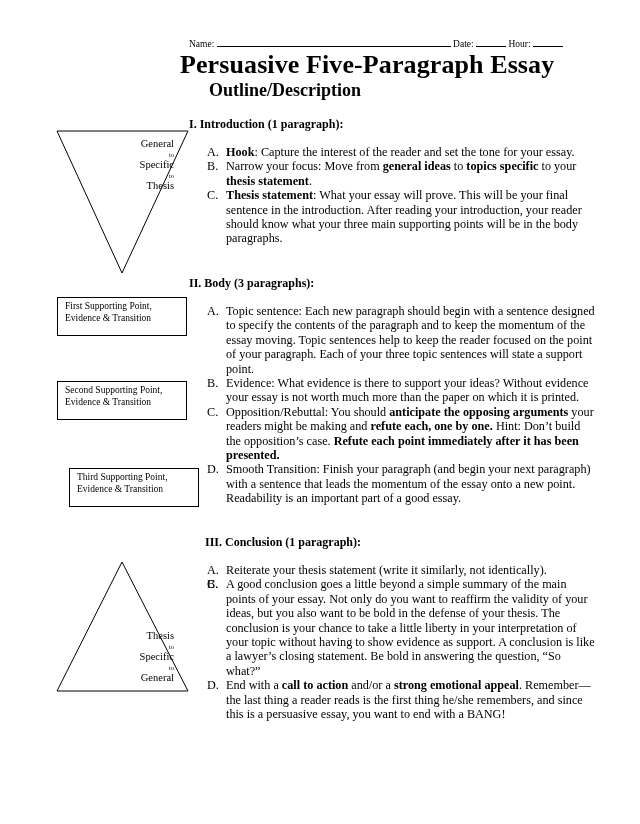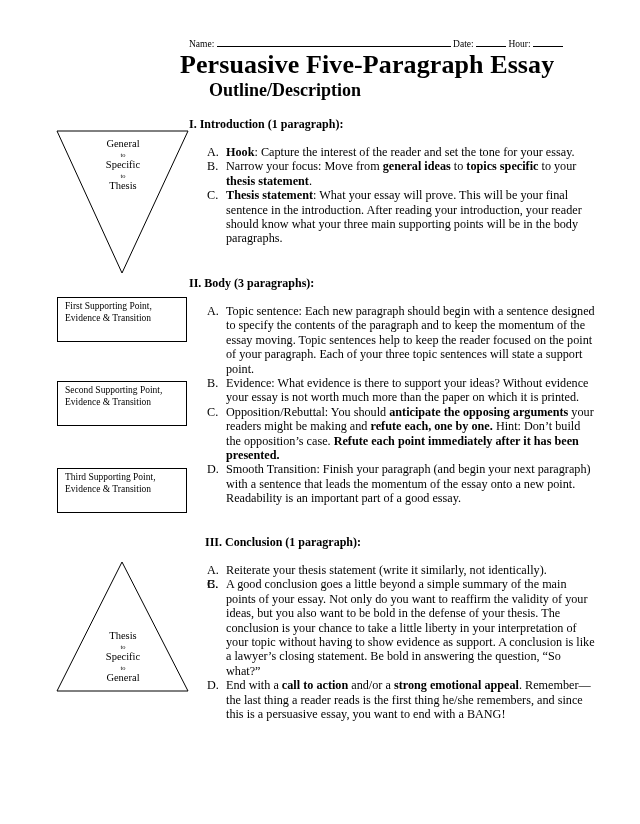--- a/index.html
+++ b/index.html
@@ -9,23 +9,23 @@
   .header-line { left:189px; top:37px; font-size:9.5px; white-space:nowrap; }
   .header-line .blank { display:inline-block; border-bottom:1px solid #000; height:9px; vertical-align:baseline; }
   .title { left:180px; top:50px; font-size:26px; font-weight:bold; white-space:nowrap; letter-spacing:0.1px; }
   .subtitle { left:189px; top:80px; font-size:18px; font-weight:bold; white-space:nowrap;margin-left:20px; }
   .section-head { left:189px; font-size:12px; font-weight:bold; white-space:nowrap;text-align:center; }
   .list { left:207px; width:390px; font-size:12.2px; line-height:14.4px; margin:0; padding:0; list-style:none; }
   .list li { position:relative; padding-left:19px; }
   .list li .letter { position:absolute; left:0; top:0; }
   b { font-weight:bold;font-family:Liberation Serif, serif; }
   svg { position:absolute; left:0; top:0; }
-  .shape-label { position:absolute; text-align:center; font-size:10.5px; line-height:12px; }
+  .shape-label { position:absolute; text-align:right; font-size:10.5px; line-height:12px; }
   .shape-label .to { font-size:6.5px; line-height:9px; display:block; }
-  .box { position:absolute; left:57px; width:130px; height:45px; border:1px solid #000; box-sizing:border-box; }
+  .box { position:absolute; left:57px; width:130px; height:39px; border:1px solid #000; box-sizing:border-box; }
   .box-label { position:absolute; left:7px; top:3px; font-size:9.5px; line-height:11.5px; }
 </style>
 </head>
 <body>
 
 <div class="abs header-line">
   <span>Name:</span>
   <span class="blank" style="width:234px"></span>
   <span>Date:</span>
   <span class="blank" style="width:30px"></span>
@@ -62,21 +62,21 @@
     <div>First Supporting Point,</div>
     <div>Evidence &amp; Transition</div>
   </div>
 </div>
 <div class="box" style="top:381px;">
   <div class="box-label">
     <div>Second Supporting Point,</div>
     <div>Evidence &amp; Transition</div>
   </div>
 </div>
-<div class="box" style="top:468px;">
+<div class="box" style="top:468px;margin-left:12px;">
   <div class="box-label">
     <div>Third Supporting Point,</div>
     <div>Evidence &amp; Transition</div>
   </div>
 </div>
 
 <div class="abs section-head" style="top:117px;">I.  Introduction (1 paragraph):</div>
 <ul class="abs list" style="top:145px;">
     <li><span class="letter">A.</span><b>Hook</b><span>: Capture the interest of the reader and set the tone for your essay.</span></li>
     <li><span class="letter">B.</span><span>Narrow your focus: Move from </span><b>general ideas</b><span> to </span><b>topics specific</b><span> to your </span><b>thesis statement</b><span>.</span></li>

